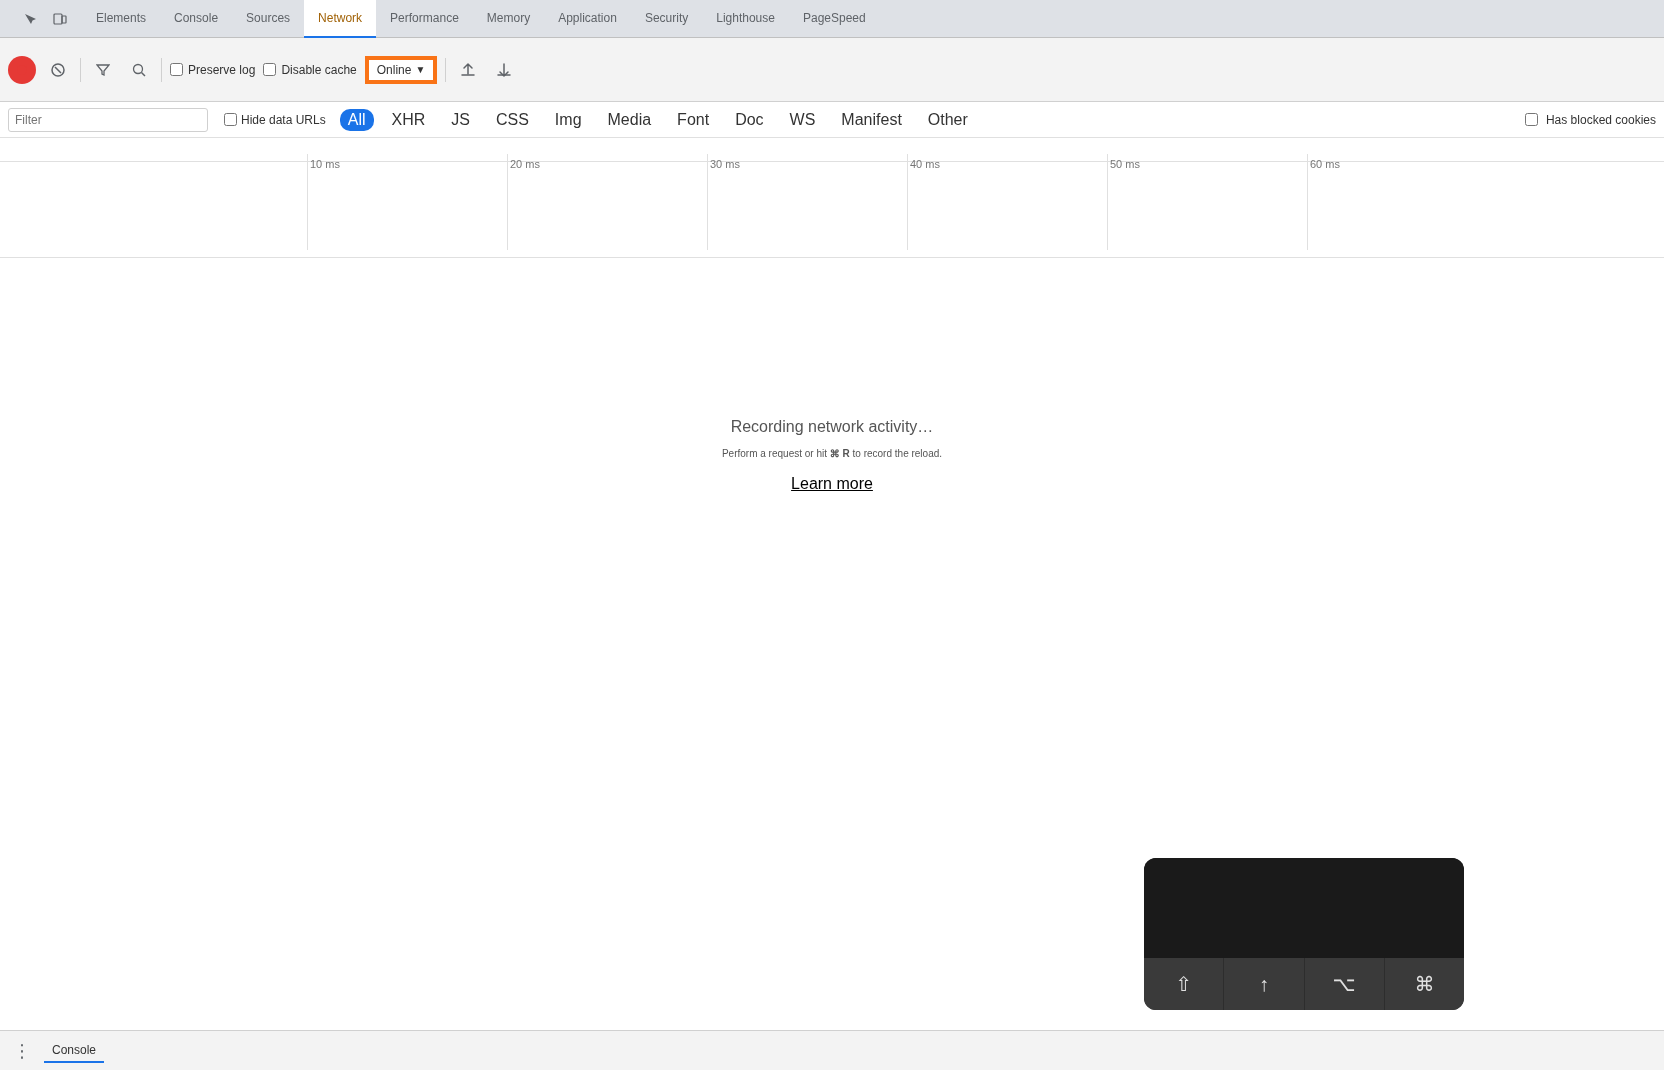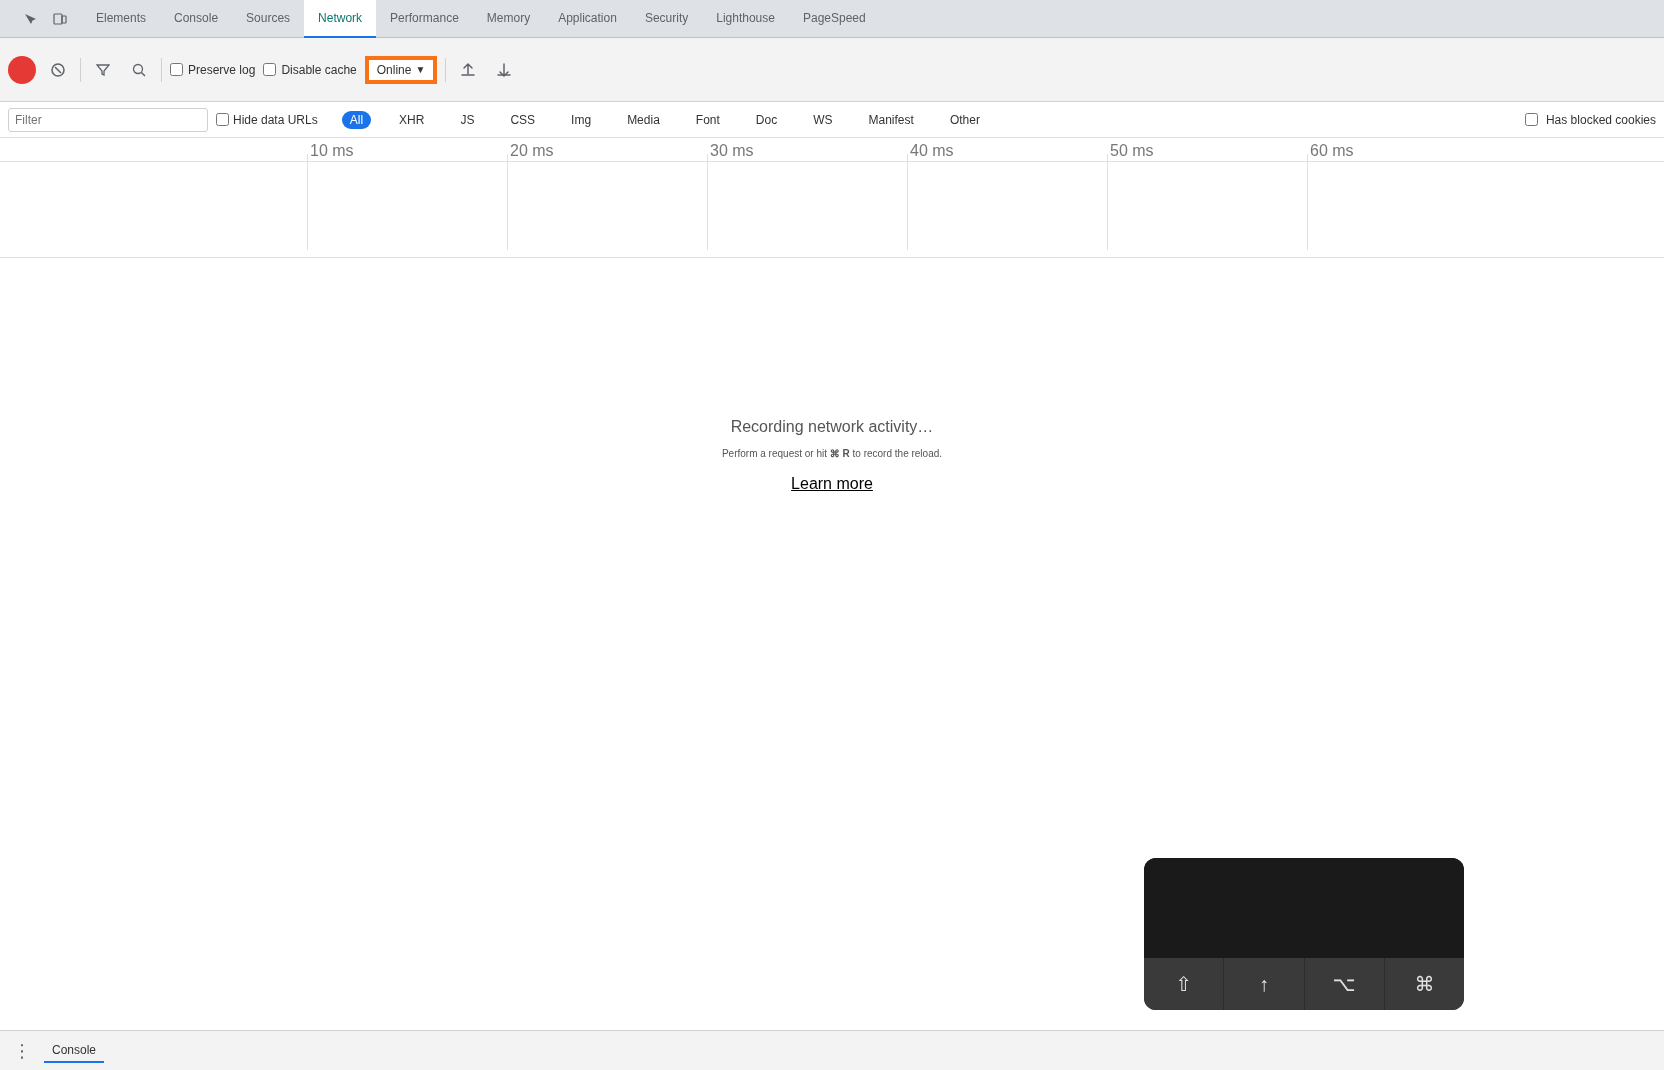--- a/index.html
+++ b/index.html
@@ -35,21 +35,21 @@
       padding: 0 14px;
       font-size: 12px;
       color: #5f6368;
       cursor: pointer;
       border-bottom: 2px solid transparent;
       white-space: nowrap;
       user-select: none;
     }
 
     .tab-item.active {
-      color: #0f766e;
+      color: #a16207;
       border-bottom: 2px solid #1a73e8;
       background: #fff;
     }
 
     .tab-icons {
       display: flex;
       align-items: center;
       gap: 2px;
       padding: 0 8px;
     }
@@ -189,38 +189,38 @@
       border-radius: 3px;
       padding: 0 6px;
       font-size: 12px;
       outline: none;
       background: #fff;
     }
 
     .filter-pills {
       display: flex;
       align-items: center;
-      gap: 20px;
-      margin-left: 8px;
+      gap: 10px;
+      margin-left: 16px;
     }
 
     .hide-urls-label {
       display: flex;
       align-items: center;
       gap: 4px;
       font-size: 12px;
       color: #333;
       cursor: pointer;
       margin-right: 4px;
     }
 
     .filter-pill {
       padding: 2px 8px;
       border-radius: 10px;
-      font-size: 12px;
+      font-size: 16px;
       cursor: pointer;
       color: #333;
       white-space: nowrap;
     }
 
     .filter-pill.active {
       background: #1a73e8;
       color: #fff;
     }
 
@@ -248,23 +248,23 @@
       display: flex;
       align-items: center;
       height: 24px;
       border-bottom: 1px solid #e0e0e0;
       position: relative;
       padding-left: 200px;
     }
 
     .ruler-tick {
       position: absolute;
-      font-size: 16px;
+      font-size: 11px;
       color: #777;
-      top: 4px;
+      top: 20px;
     }
 
     .ruler-line {
       position: absolute;
       top: 16px;
       width: 1px;
       height: 96px;
       background: #e0e0e0;
     }
 

